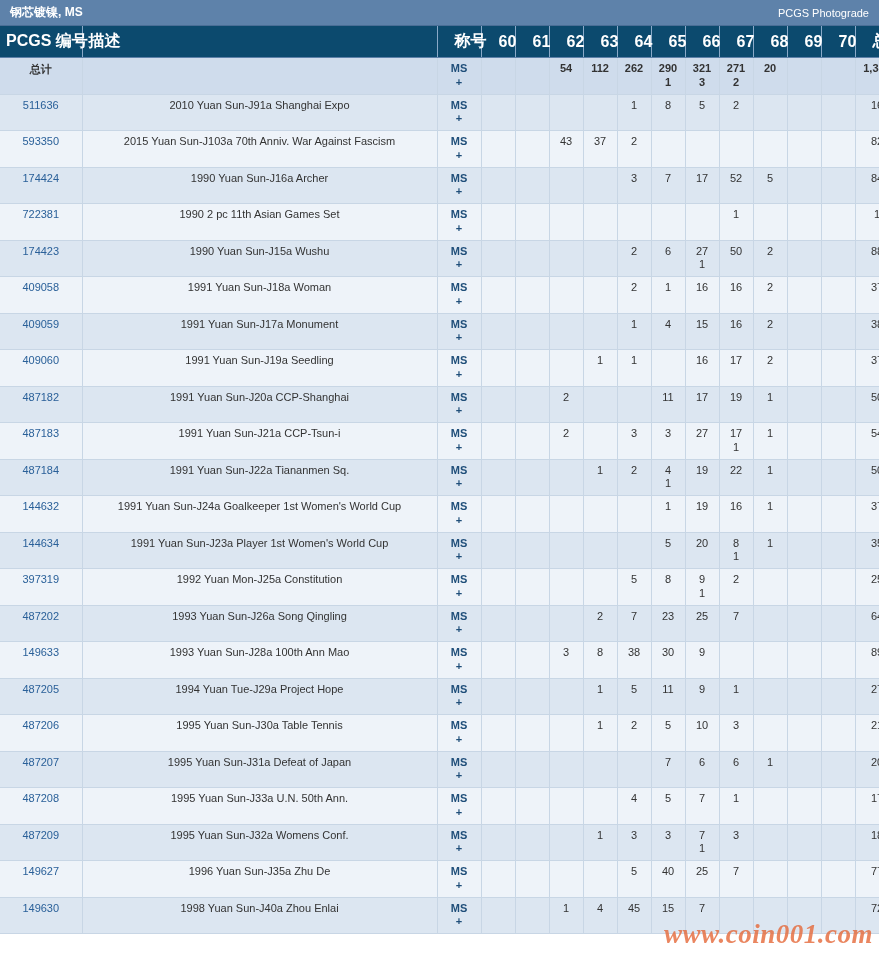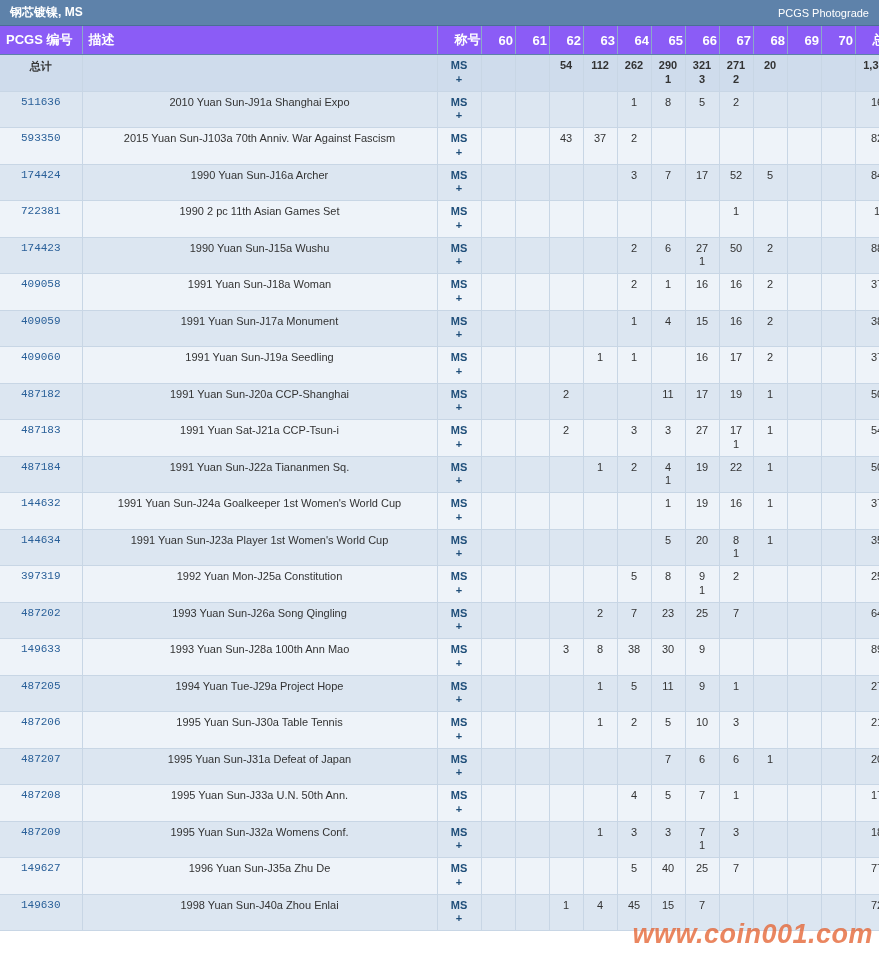--- a/index.html
+++ b/index.html
@@ -42,23 +42,23 @@
     color: #ffffff;
     text-align: center;
   }
   
   table.grid {
     border-collapse: collapse;
     width: 879px;
     table-layout: fixed;
   }
   table.grid th {
-    background: #8b5cf6;
+    background: #0c4a6e;
     color: #ffffff;
-    font-size: 13px;
+    font-size: 16px;
     font-weight: bold;
     text-align: center;
     padding: 5px 17px;
     border-right: 1px solid #8aa9c8;
     border-bottom: 1px solid #5d81a9;
     white-space: nowrap;
   }
   table.grid th.l { text-align: left; padding-left: 6px; }
   table.grid td {
     font-size: 11px;
@@ -73,21 +73,20 @@
   tr.r-odd td { background: #dce6f1; }
   tr.r-even td { background: #eef3f9; }
   tr.r-total td {
     background: #cfdcec;
     font-weight: bold;
   }
   td.num-cell {
     text-align: left;
     padding-left: 6px;
     color: #2a6099;
-    font-family: Liberation Mono, monospace;
   }
   td.num-cell a {
     color: #2a6099;
     text-decoration: none;
   }
   td.desc-cell {
     text-align: left;
     padding-left: 6px;
     color: #333333;
   }
@@ -116,21 +115,21 @@
   col.c-num   { width: 82px; }
   col.c-desc  { width: 355px; }
   col.c-grade { width: 44px; }
   col.c-g     { width: 34px; }
   col.c-tot   { width: 44px; }
   
   .watermark {
     position: absolute;
     right: 6px;
     bottom: 4px;
-    font-family: Liberation Sans, sans-serif;
+    font-family: Liberation Serif, serif;
     font-size: 27px;
     font-weight: bold;
     font-style: italic;
     color: rgba(226, 88, 34, 0.72);
     letter-spacing: 0.5px;
     pointer-events: none;
     text-shadow: 0 1px 0 rgba(255,255,255,0.35);
   }
 </style>
 </head>
@@ -437,21 +436,21 @@
             <span class="sub">19</span>
             <span class="sub"></span>
           </td>
           <td class="v">1</td>
           <td class="v"></td>
           <td class="v"></td>
           <td class="tot-cell">50</td>
         </tr>
         <tr class="r-even">
           <td class="num-cell"><a href="#">487183</a></td>
-          <td class="desc-cell">1991 Yuan Sat-J21a CCP-Tsun-i</td>
+          <td class="desc-cell">1991 Yuan Sun-J21a CCP-Tsun-i</td>
           <td class="grade-cell">MS<br>+</td>
           <td class="v"></td>
           <td class="v"></td>
           <td class="v">2</td>
           <td class="v"></td>
           <td class="v">3</td>
           <td class="v">
             <span class="sub">3</span>
             <span class="sub"></span>
           </td>

